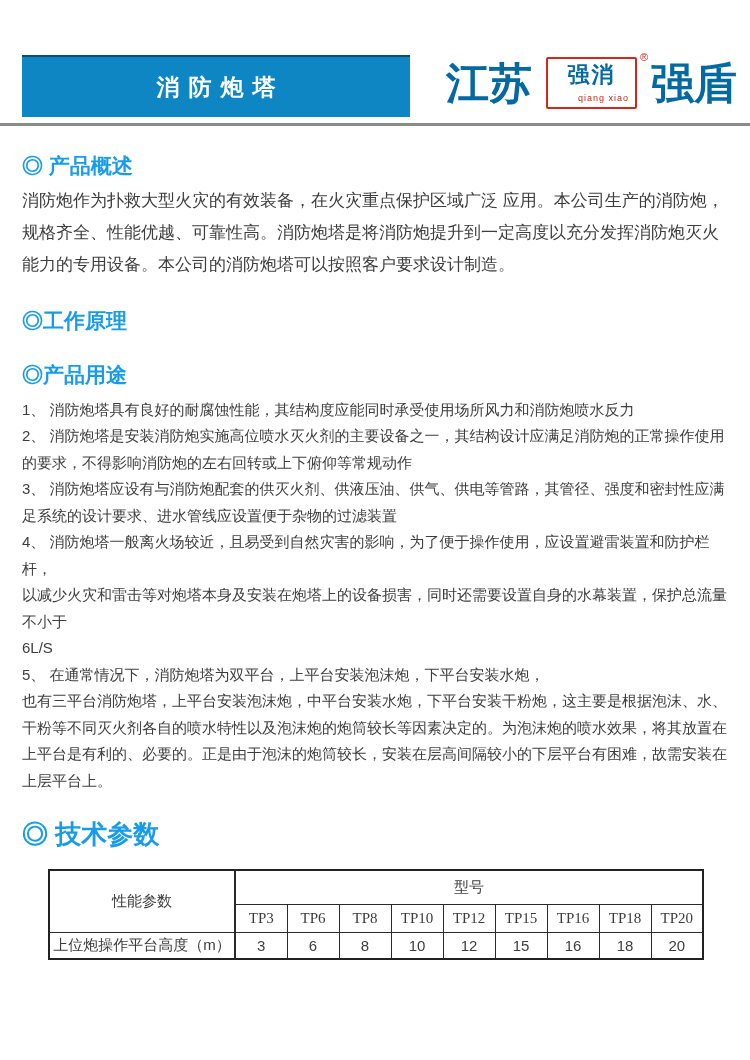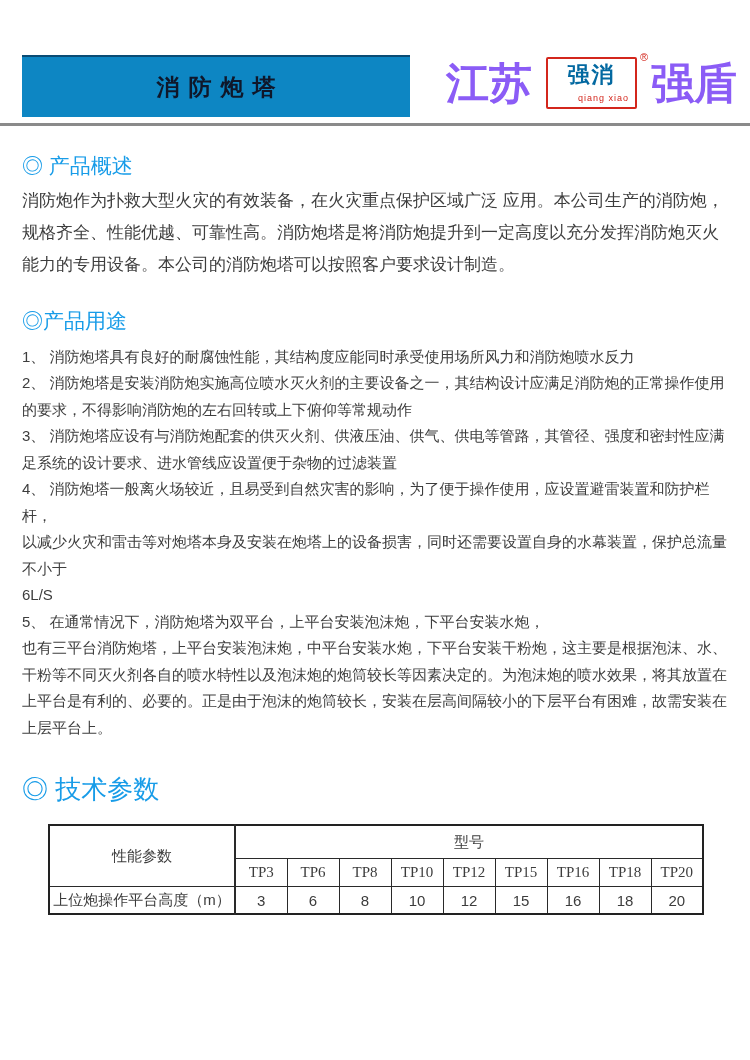--- a/index.html
+++ b/index.html
@@ -9,37 +9,37 @@
     color:#3d3d3d; overflow:hidden;
   }
   
   .header { display:flex; justify-content:space-between; align-items:flex-start; margin:55px 13px 0 22px; }
   .title-box {
     width:388px; height:60px; background:#0d86c3;
     border-top:2px solid #0a4c74;
     display:flex; align-items:center; justify-content:center;
   }
   .title-box .title-text {
-    color:#0f172a; font-size:23px; font-weight:bold;
+    color:#ffffff; font-size:23px; font-weight:bold;
     letter-spacing:9px; text-indent:9px; white-space:nowrap;
   }
   .brand { display:flex; align-items:center; margin-top:2px; }
-  .brand-cn { font-size:43px; font-weight:bold; color:#8b5cf6; line-height:1.1; white-space:nowrap; }
+  .brand-cn { font-size:43px; font-weight:bold; color:#0369a1; line-height:1.1; white-space:nowrap; }
   .seal {
     position:relative; border:2px solid #d3261c; border-radius:2px;
     padding:3px 6px 2px; text-align:center; margin:0 14px; background:#fff;
   }
   .seal-main { color:#0369a1; font-size:22px; font-weight:bold; letter-spacing:2px; line-height:1.15; white-space:nowrap; }
   .seal-pinyin { color:#d3261c; font-size:9px; letter-spacing:1px; white-space:nowrap;margin-left:24px; }
   .reg-mark { position:absolute; top:-8px; right:-13px; color:#d3261c; font-size:11px; }
   .divider { height:3px; background:#8a8a8a; margin-top:6px; }
   
   .content { padding:0 22px; }
-  .sec-heading { color:#189ce8; font-size:21px; font-weight:normal; margin:26px 0 0 0; line-height:1.3; }
-  .sec-heading.big { font-size:26px; margin-top:32px; }
+  .sec-heading { color:#189ce8; font-size:21px; font-weight:bold; margin:26px 0 0 0; line-height:1.3; }
+  .sec-heading.big { font-size:26px; margin-top:24px; }
   .body-text { font-size:17px; line-height:32px; margin-top:6px; white-space:pre-line; text-align:left; }
   .usage-list { margin-top:9px; }
   .usage-item { font-size:15px; line-height:26.5px; white-space:pre-line; }
   
   table.spec {
     border-collapse:collapse; table-layout:fixed;
     width:656px; margin:17px 0 0 26px;
     border:2px solid #222222;
   }
   table.spec td {
@@ -69,20 +69,21 @@
     <span class="brand-cn">强盾</span>
   </div>
 </div>
 <div class="divider"></div>
 
 <div class="content">
 
   <div class="sec-heading">◎ 产品概述</div>
   <div class="body-text">消防炮作为扑救大型火灾的有效装备，在火灾重点保护区域广泛 应用。本公司生产的消防炮，规格齐全、性能优越、可靠性高。消防炮塔是将消防炮提升到一定高度以充分发挥消防炮灭火能力的专用设备。本公司的消防炮塔可以按照客户要求设计制造。</div>
 
+  <div class="sec-heading">◎工作原理</div>
 
   <div class="sec-heading">◎产品用途</div>
   <div class="usage-list">
     <div class="usage-item">1、 消防炮塔具有良好的耐腐蚀性能，其结构度应能同时承受使用场所风力和消防炮喷水反力</div>
     <div class="usage-item">2、 消防炮塔是安装消防炮实施高位喷水灭火剂的主要设备之一，其结构设计应满足消防炮的正常操作使用的要求，不得影响消防炮的左右回转或上下俯仰等常规动作</div>
     <div class="usage-item">3、 消防炮塔应设有与消防炮配套的供灭火剂、供液压油、供气、供电等管路，其管径、强度和密封性应满足系统的设计要求、进水管线应设置便于杂物的过滤装置</div>
     <div class="usage-item">4、 消防炮塔一般离火场较近，且易受到自然灾害的影响，为了便于操作使用，应设置避雷装置和防护栏杆，
 以减少火灾和雷击等对炮塔本身及安装在炮塔上的设备损害，同时还需要设置自身的水幕装置，保护总流量不小于
 6L/S</div>
     <div class="usage-item">5、 在通常情况下，消防炮塔为双平台，上平台安装泡沫炮，下平台安装水炮，

